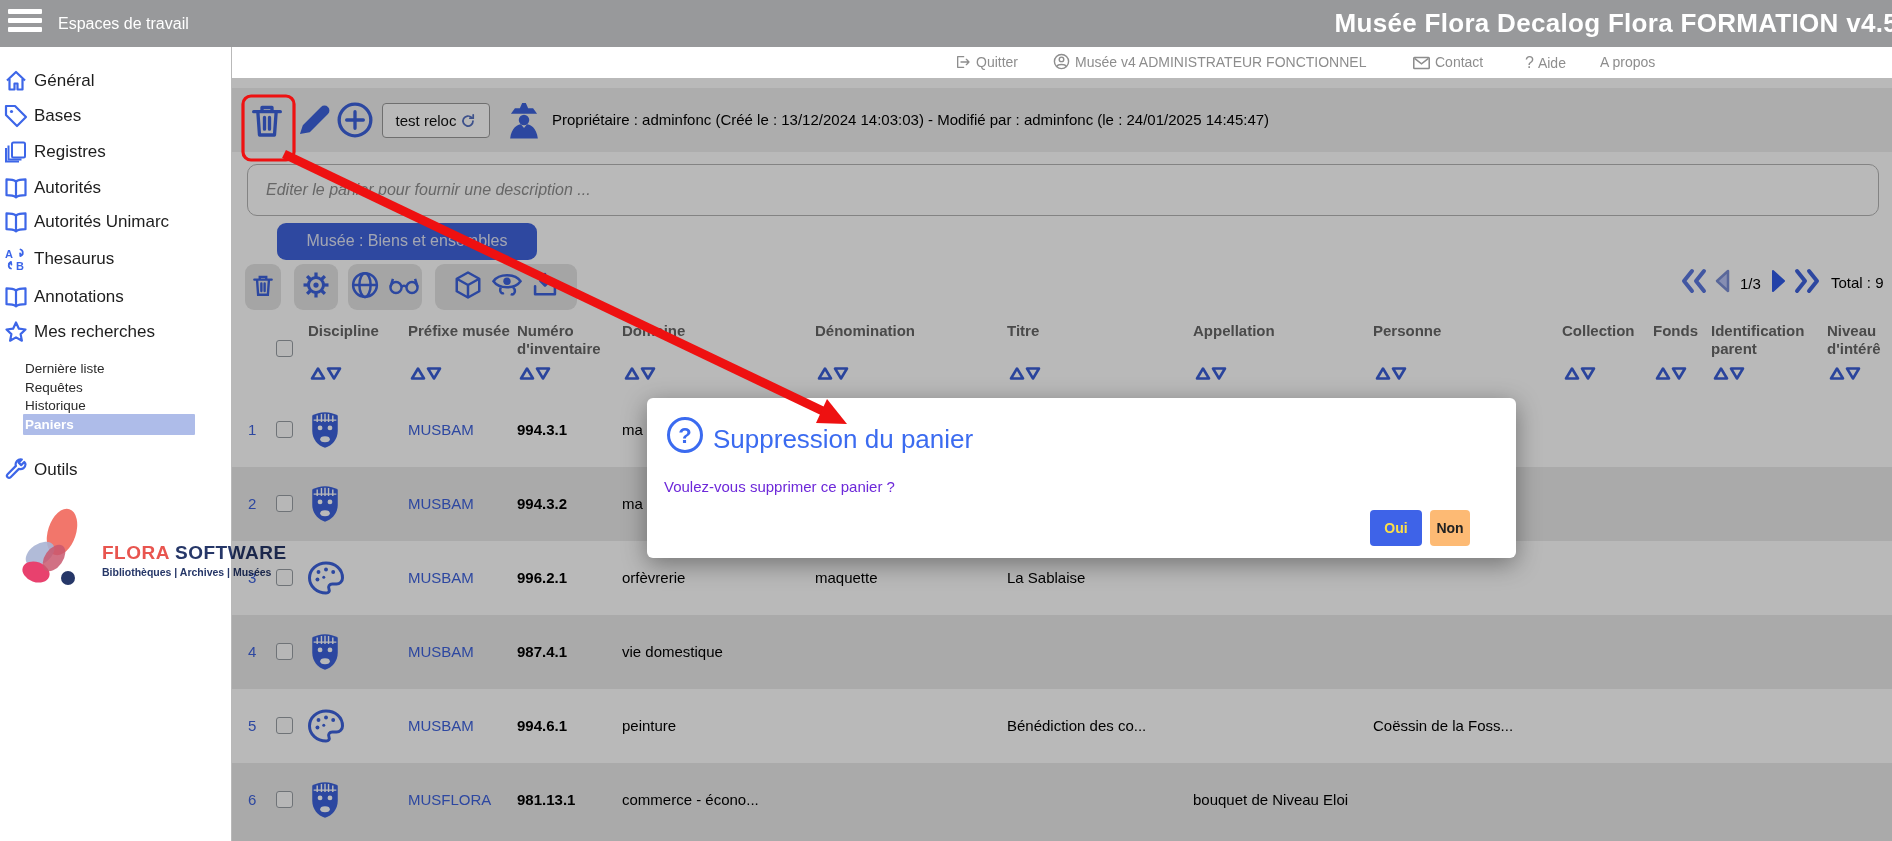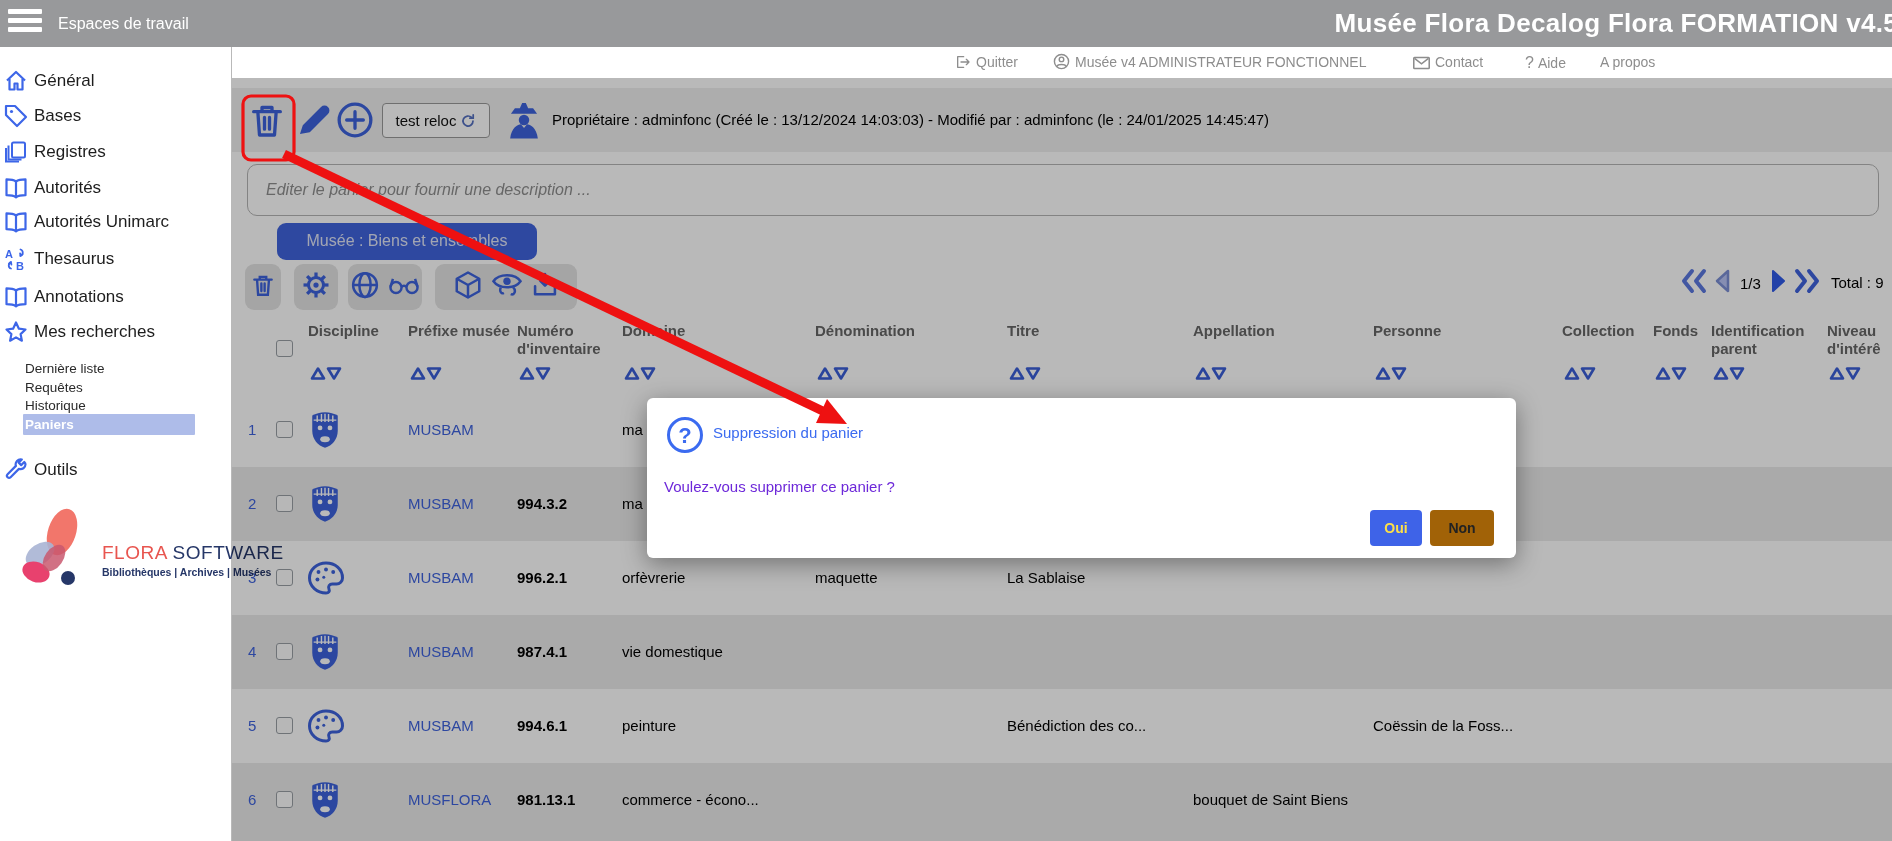--- a/index.html
+++ b/index.html
@@ -22,21 +22,21 @@
 
   
   .sidebar{position:absolute;left:0;top:47px;width:232px;height:794px;background:#fff;border-right:1px solid #b9b9b9;z-index:8}
   .sb-item{position:absolute;left:0;width:232px;height:28px;cursor:pointer}
   .sb-item .ic{position:absolute;left:4px;top:1px}
   .sb-item .lbl{position:absolute;left:34px;top:0;line-height:26px;font-size:17px;color:#1d1d1d;white-space:nowrap}
   .sb-sub{position:absolute;left:25px;width:200px;height:21px;line-height:21px;font-size:13.5px;color:#2a2a2a;cursor:pointer;white-space:nowrap}
   .sb-sub.active{left:23px;width:172px;padding-left:2px;background:#aebce9;color:#fff;font-weight:bold;border-radius:1px}
   .logo{position:absolute;left:6px;top:455px;width:224px;height:100px}
   .logo .flower{position:absolute;left:4px;top:4px}
-  .logo .brand{position:absolute;left:96px;top:40px;font-size:19px;font-weight:normal;letter-spacing:.5px;white-space:nowrap}
+  .logo .brand{position:absolute;left:96px;top:40px;font-size:19px;font-weight:bold;letter-spacing:.5px;white-space:nowrap}
   .logo .brand .b1{color:#e8554f}.logo .brand .b2{color:#263768}
   .logo .tagline{position:absolute;left:96px;top:64px;font-size:10.5px;font-weight:bold;color:#263768;white-space:nowrap}
 
   
   .content{position:absolute;left:232px;top:78px;width:1660px;height:763px;background:#fff;overflow:hidden}
   .ptoolbar{position:absolute;left:0;top:10px;width:1660px;height:64px;background:#efefef}
   .tbtn{position:absolute;top:12px;width:40px;height:40px;cursor:pointer}
   .name-btn{position:absolute;left:150px;top:15px;width:108px;height:35px;background:#fff;border:1px solid #9a9a9a;border-radius:4px;font-size:15px;color:#111;text-align:center;line-height:33px;cursor:pointer;white-space:nowrap}
   .name-btn svg{vertical-align:-3px;margin-left:4px}
   .owner{position:absolute;left:320px;top:0;height:64px;line-height:64px;font-size:15px;color:#000;white-space:nowrap}
@@ -76,25 +76,25 @@
   .dicon{position:absolute;left:76px;top:17px;cursor:pointer}
 
   .row7{position:absolute;left:0;top:759px;width:1660px;height:4px;background:#ebebeb}
 
   
   .dim{position:absolute;left:0;top:0;width:1660px;height:763px;background:rgba(0,0,0,0.275);z-index:40;pointer-events:none}
 
   
   .dialog{position:absolute;left:415px;top:320px;width:869px;height:160px;background:#fff;border-radius:6px;box-shadow:0 6px 24px rgba(0,0,0,.38);z-index:50}
   .dlg-ic{position:absolute;left:18px;top:17px}
-  .dlg-title{position:absolute;left:66px;top:26px;font-size:15px;color:#3b6bf0;white-space:nowrap}
+  .dlg-title{position:absolute;left:66px;top:26px;font-size:26px;color:#3b6bf0;white-space:nowrap}
   .dlg-msg{position:absolute;left:17px;top:80px;font-size:15px;color:#6d28d9;white-space:nowrap}
   .dlg-btn{position:absolute;top:112px;height:36px;border-radius:4px;font-size:14px;font-weight:bold;text-align:center;line-height:36px;cursor:pointer}
   .btn-oui{left:723px;width:52px;background:#3e63e8;color:#fde047}
-  .btn-non{left:783px;width:64px;background:#a16207;color:#222}
+  .btn-non{left:783px;width:40px;background:#fdba74;color:#222}
 
   
   .anno{position:absolute;left:0;top:0;width:1660px;height:763px;z-index:60;pointer-events:none}
 </style>
 </head>
 <body>
 
 <div class="stage">
 
   <div class="topbar">
@@ -406,20 +406,21 @@
           <div class="cb"></div>
         </div>
       <span class="dicon"><svg width="34" height="40" viewBox="0 0 24 27">
             <path d="M12 1c3.5 0 6.5.9 9 2.3V14c0 6-4 10.5-9 12-5-1.5-9-6-9-12V3.3C5.5 1.9 8.5 1 12 1z" fill="#3d63dd"></path>
             <path d="M4 6.5h16M6.5 3.2v4.6M9.5 2.2v5.6M12 2v5.8M14.5 2.2v5.6M17.5 3.2v4.6" stroke="#fff" stroke-width="1"></path>
             <circle cx="8.5" cy="12" r="1.7" fill="#fff"></circle>
             <circle cx="15.5" cy="12" r="1.7" fill="#fff"></circle>
             <ellipse cx="12" cy="20" rx="3.4" ry="2.1" fill="#fff"></ellipse>
           </svg></span>
       <div class="cell link c-pref">MUSBAM</div>
+      <div class="cell bold c-inv">994.3.1</div>
       <div class="cell c-dom">ma</div>
     </div>
 
     <div class="trow alt" style="top:389px">
       <div class="cell link c-num">2</div>
       <div class="rcb">
           <div class="cb"></div>
         </div>
       <span class="dicon"><svg width="34" height="40" viewBox="0 0 24 27">
             <path d="M12 1c3.5 0 6.5.9 9 2.3V14c0 6-4 10.5-9 12-5-1.5-9-6-9-12V3.3C5.5 1.9 8.5 1 12 1z" fill="#3d63dd"></path>
@@ -498,21 +499,21 @@
       <span class="dicon"><svg width="34" height="40" viewBox="0 0 24 27">
             <path d="M12 1c3.5 0 6.5.9 9 2.3V14c0 6-4 10.5-9 12-5-1.5-9-6-9-12V3.3C5.5 1.9 8.5 1 12 1z" fill="#3d63dd"></path>
             <path d="M4 6.5h16M6.5 3.2v4.6M9.5 2.2v5.6M12 2v5.8M14.5 2.2v5.6M17.5 3.2v4.6" stroke="#fff" stroke-width="1"></path>
             <circle cx="8.5" cy="12" r="1.7" fill="#fff"></circle>
             <circle cx="15.5" cy="12" r="1.7" fill="#fff"></circle>
             <ellipse cx="12" cy="20" rx="3.4" ry="2.1" fill="#fff"></ellipse>
           </svg></span>
       <div class="cell link c-pref">MUSFLORA</div>
       <div class="cell bold c-inv">981.13.1</div>
       <div class="cell c-dom">commerce - écono...</div>
-      <div class="cell c-app">bouquet de Saint Biens</div>
+      <div class="cell c-app">bouquet de Niveau Eloi</div>
     </div>
 
     <div class="row7"></div>
 
     <div class="dim"></div>
 
     <div class="dialog">
       <span class="dlg-ic">
         <svg width="40" height="40" viewBox="0 0 40 40">
             <circle cx="20" cy="20" r="16.5" fill="none" stroke="#3b6bf0" stroke-width="3"></circle>

